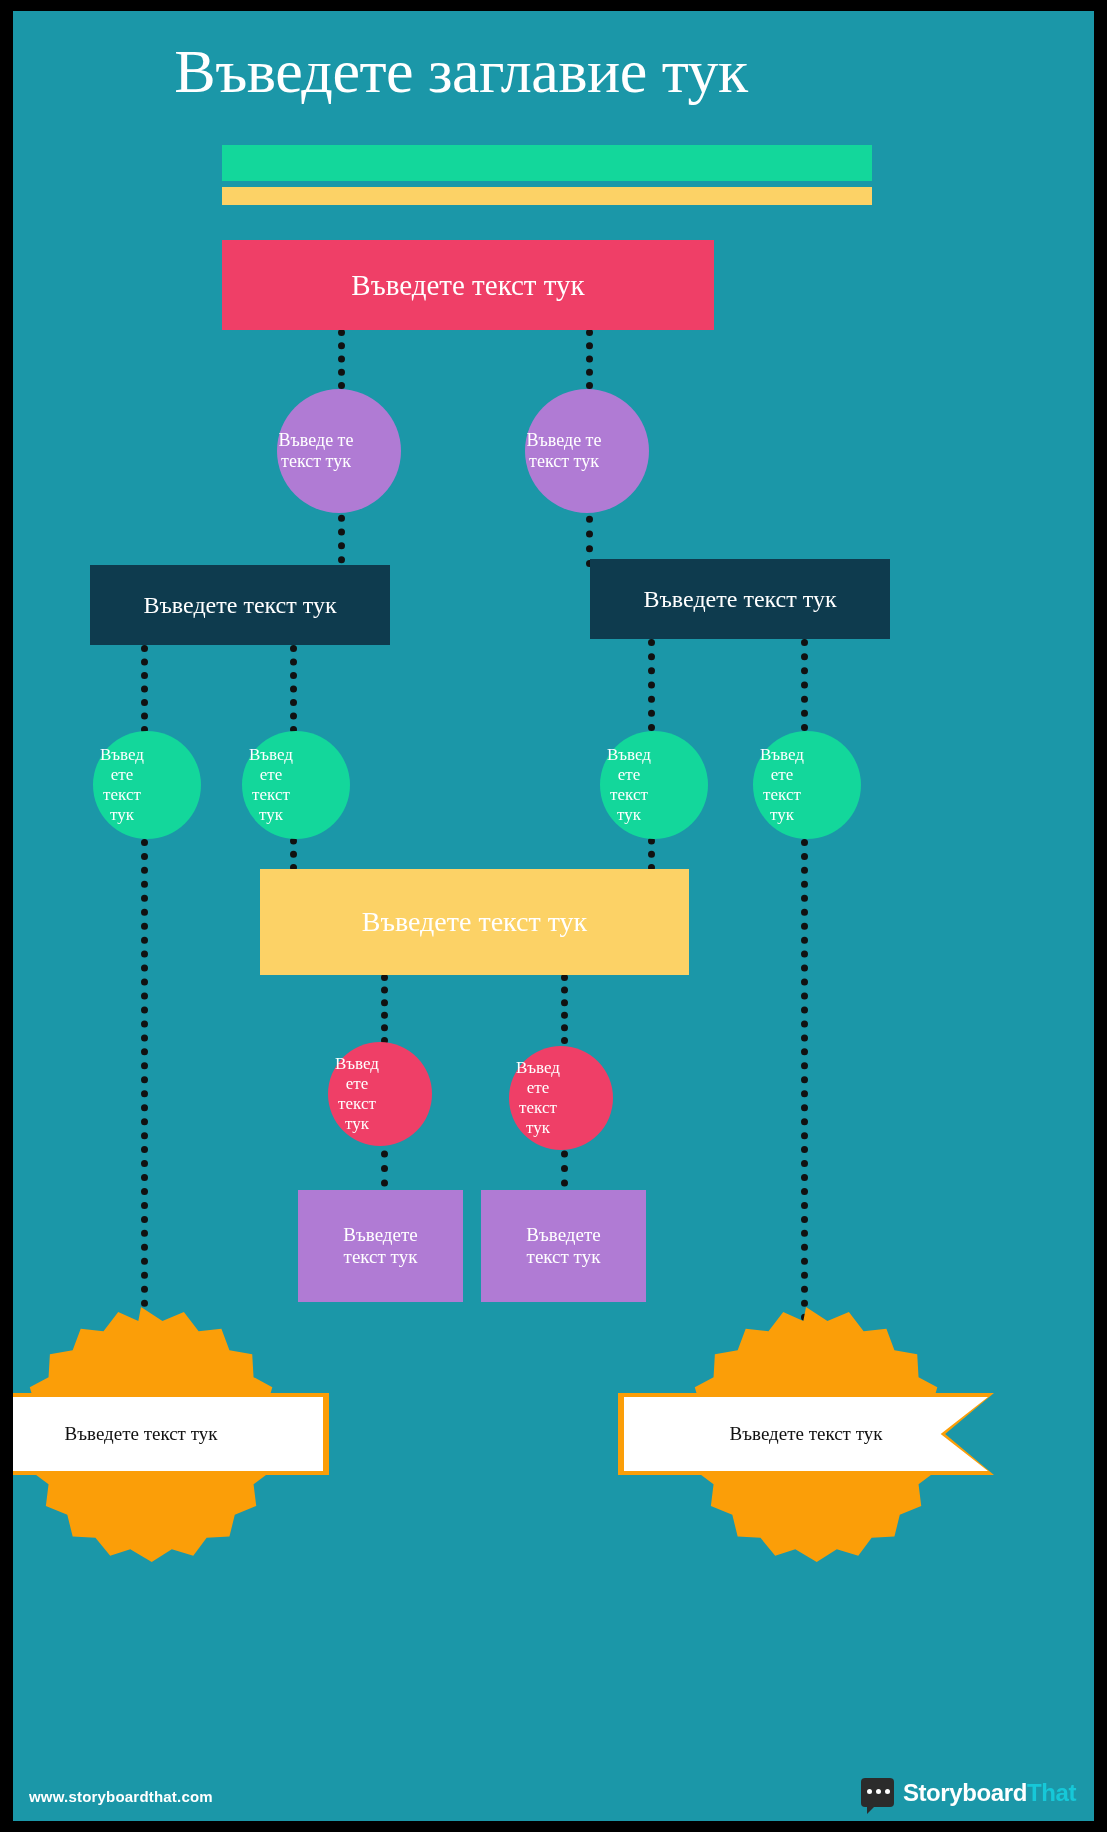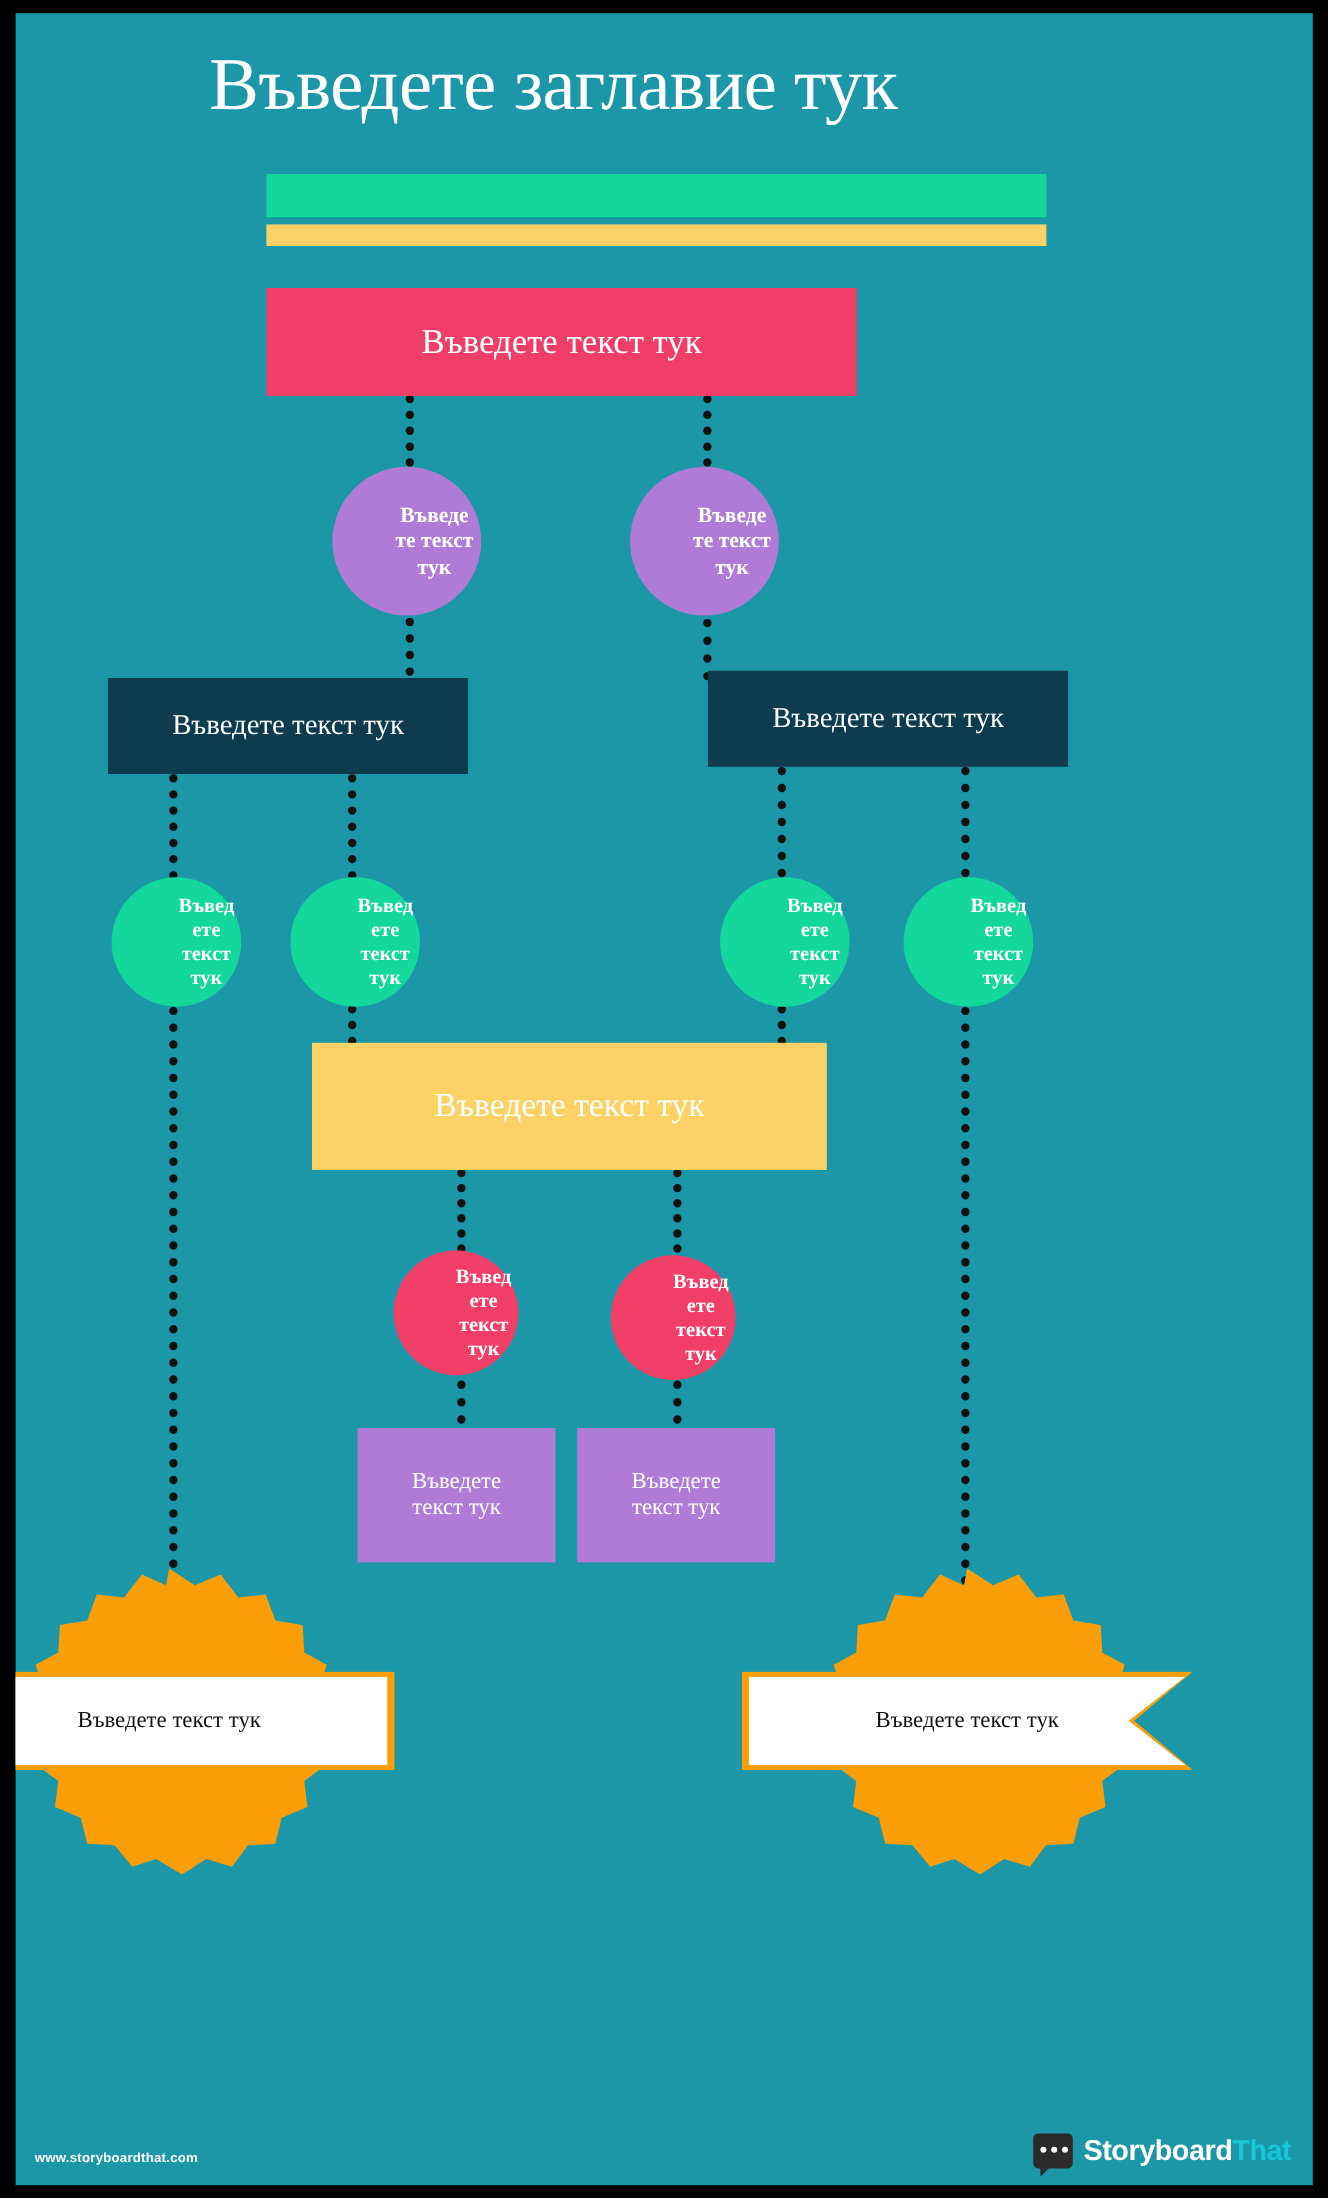--- a/index.html
+++ b/index.html
@@ -75,26 +75,25 @@
   .box-navy   { background: #0e3b4e; }
   .box-yellow { background: #fcd266; }
   .box-lilac  { background: #b07bd4; }
 
   
   .circle {
     position: absolute;
     border-radius: 50%;
     display: flex;
     align-items: center;
-    justify-content: flex-end;
+    justify-content: flex-start;
     text-align: center;
     color: #ffffff;
     line-height: 1.18;
     z-index: 4;
-    font-weight: bold;
   }
   .circle-purple { background: #b07bd4; }
   .circle-green  { background: #13d79b; }
   .circle-pink   { background: #ef3f67; }
 
   
   .badge {
     position: absolute;
     width: 268px; height: 255px;
     z-index: 5;
@@ -137,21 +136,21 @@
   }
   .badge-right .ribbon { clip-path: polygon(0% 0%, 100% 0%, 87% 50%, 100% 100%, 0% 100%); }
   .badge-right .ribbon-inner { clip-path: polygon(0% 0%, 100% 0%, 87% 50%, 100% 100%, 0% 100%); }
 
   
   .footer-url {
     position: absolute;
     left: 16px; bottom: 16px;
     color: #ffffff;
     font-family: "Liberation Sans", sans-serif;
-    font-size: 11px;
+    font-size: 15px;
     font-weight: bold;
     letter-spacing: 0.2px;
     z-index: 8;
   }
   .logo {
     position: absolute;
     right: 18px; bottom: 14px;
     display: flex;
     align-items: center;
     gap: 9px;

